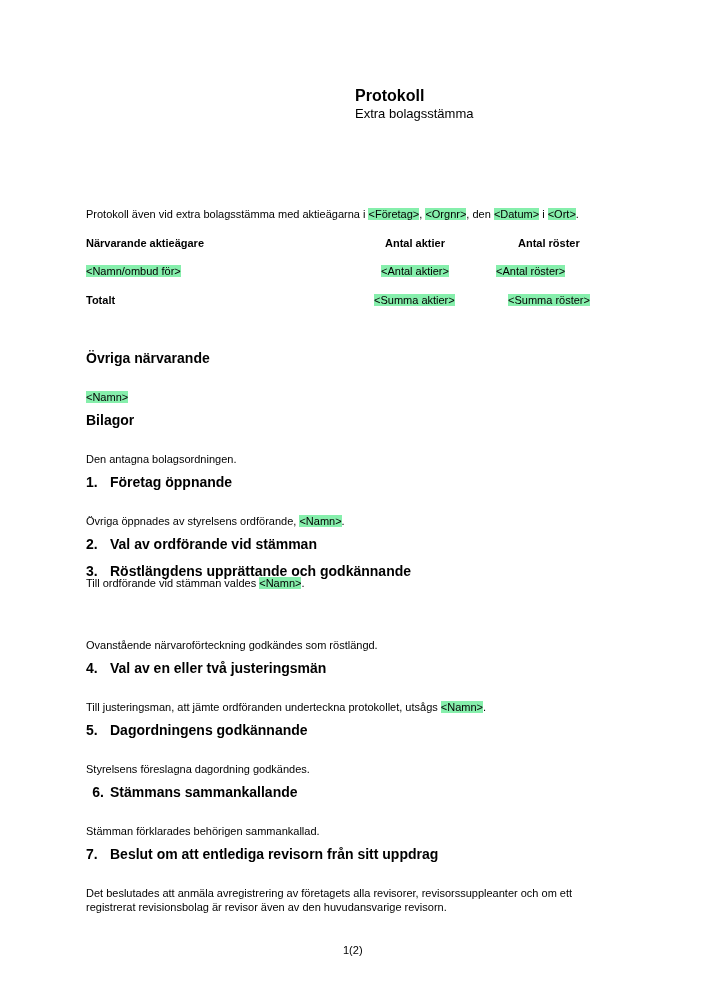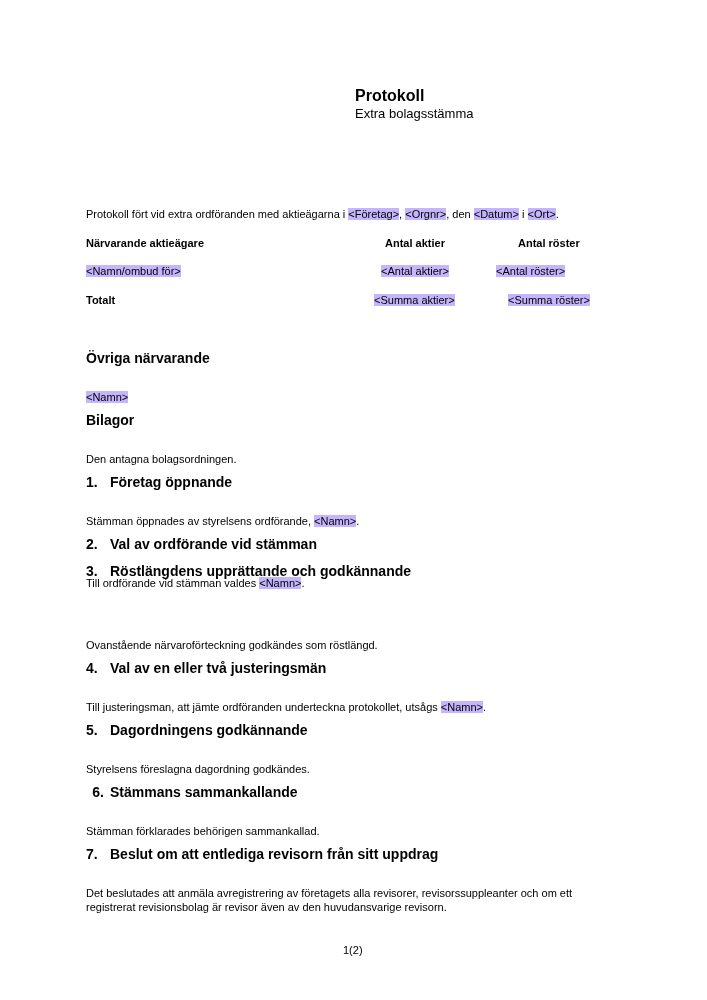--- a/index.html
+++ b/index.html
@@ -1,37 +1,37 @@
 <!DOCTYPE html>
 <html><head>
 <meta charset="utf-8">
 <style>
   html, body { margin: 0; padding: 0; background: #ffffff; }
   body { width: 707px; height: 1000px; position: relative; overflow: hidden;
          font-family: "Liberation Sans", sans-serif; color: #000; }
   .abs { position: absolute; white-space: nowrap; }
-  .hl { background: #c4b5fd; }
+  .hl { background: #86efac; }
   .title { left: 355px; top: 87px; font-size: 16px; font-weight: bold; }
   .subtitle { left: 355px; top: 106px; font-size: 13px; }
   .intro { left: 86px; top: 208px; font-size: 11px; }
   .th { font-size: 11px; font-weight: bold; }
   .td { font-size: 11px; }
   .sec-h { left: 86px; font-size: 14px; font-weight: bold; }
   .sec-h .num { display: inline-block; width: 24px; }
   .sec-b { left: 86px; font-size: 11px; margin-top: 20px; }
   .pageno { left: 343px; top: 944px; font-size: 11px; }
 </style>
 </head>
 <body>
 
 <div class="abs title">Protokoll</div>
 <div class="abs subtitle">Extra bolagsstämma</div>
 
 <div class="abs intro">
-  <span>Protokoll fört vid extra ordföranden med aktieägarna i </span><span class="hl">&lt;Företag&gt;</span><span>, </span><span class="hl">&lt;Orgnr&gt;</span><span>, den </span><span class="hl">&lt;Datum&gt;</span><span> i </span><span class="hl">&lt;Ort&gt;</span><span>.</span>
+  <span>Protokoll även vid extra bolagsstämma med aktieägarna i </span><span class="hl">&lt;Företag&gt;</span><span>, </span><span class="hl">&lt;Orgnr&gt;</span><span>, den </span><span class="hl">&lt;Datum&gt;</span><span> i </span><span class="hl">&lt;Ort&gt;</span><span>.</span>
 </div>
 
 <div class="abs th" style="left:86px; top:237px;">Närvarande aktieägare</div>
 <div class="abs th" style="left:385px; top:237px;">Antal aktier</div>
 <div class="abs th" style="left:518px; top:237px;">Antal röster</div>
 
 <div class="abs td hl" style="left:86px; top:265px;">&lt;Namn/ombud för&gt;</div>
 <div class="abs td hl" style="left:381px; top:265px;">&lt;Antal aktier&gt;</div>
 <div class="abs td hl" style="left:496px; top:265px;">&lt;Antal röster&gt;</div>
 
@@ -39,21 +39,21 @@
 <div class="abs td hl" style="left:374px; top:294px;">&lt;Summa aktier&gt;</div>
 <div class="abs td hl" style="left:508px; top:294px;">&lt;Summa röster&gt;</div>
 
 <div class="abs sec-h" style="top:350px;">Övriga närvarande</div>
 <div class="abs sec-b hl" style="top:371px;">&lt;Namn&gt;</div>
 
 <div class="abs sec-h" style="top:412px;">Bilagor</div>
 <div class="abs sec-b" style="top:433px;">Den antagna bolagsordningen.</div>
 
 <div class="abs sec-h" style="top:474px;"><span class="num">1.</span><span>Företag öppnande</span></div>
-<div class="abs sec-b" style="top:495px;"><span>Stämman öppnades av styrelsens ordförande, </span><span class="hl">&lt;Namn&gt;</span><span>.</span></div>
+<div class="abs sec-b" style="top:495px;"><span>Övriga öppnades av styrelsens ordförande, </span><span class="hl">&lt;Namn&gt;</span><span>.</span></div>
 
 <div class="abs sec-h" style="top:536px;"><span class="num">2.</span><span>Val av ordförande vid stämman</span></div>
 <div class="abs sec-b" style="top:557px;"><span>Till ordförande vid stämman valdes </span><span class="hl">&lt;Namn&gt;</span><span>.</span></div>
 
 <div class="abs sec-h" style="top:563px;"><span class="num">3.</span><span>Röstlängdens upprättande och godkännande</span></div>
 <div class="abs sec-b" style="top:619px;">Ovanstående närvaroförteckning godkändes som röstlängd.</div>
 
 <div class="abs sec-h" style="top:660px;"><span class="num">4.</span><span>Val av en eller två justeringsmän</span></div>
 <div class="abs sec-b" style="top:681px;"><span>Till justeringsman, att jämte ordföranden underteckna protokollet, utsågs </span><span class="hl">&lt;Namn&gt;</span><span>.</span></div>
 

